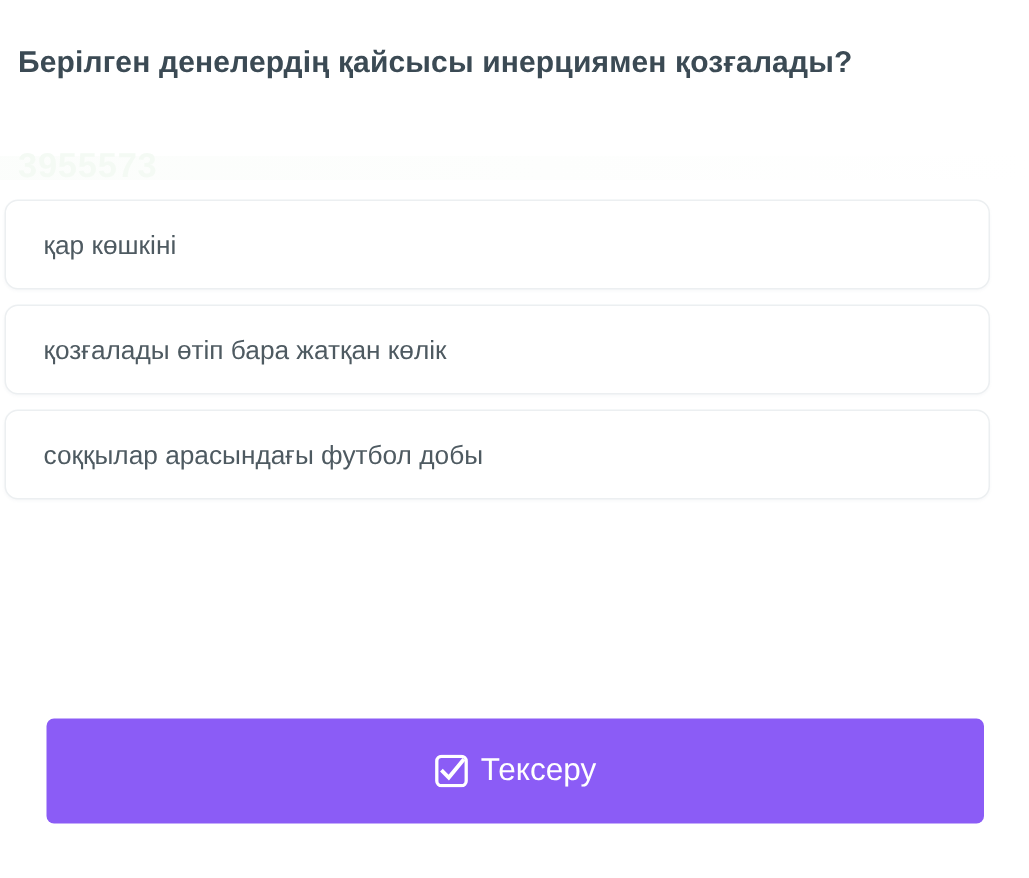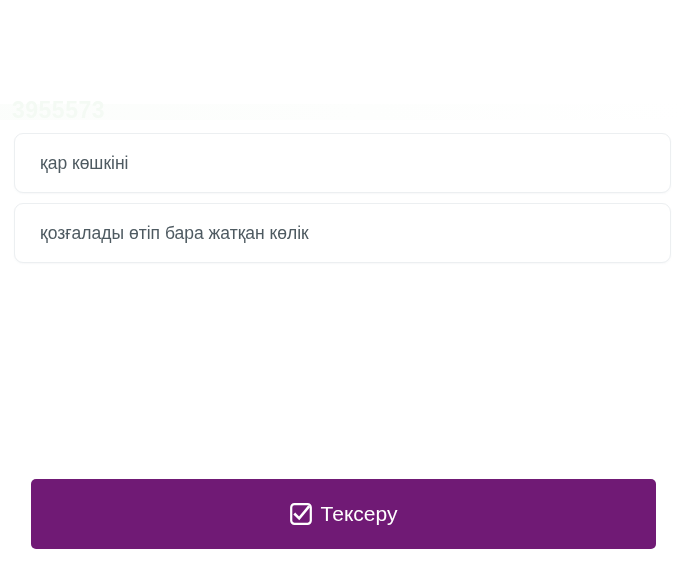--- a/index.html
+++ b/index.html
@@ -53,21 +53,21 @@
     top: 104px;
     width: 686px;
     height: 16px;
     background: linear-gradient(to right, #fbfdfb, #fdfefd 60%, #ffffff);
     opacity: .9;
   }
 
   
   .options {
     position: absolute;
-    left: 14px;
+    left: 3px;
     top: 133px;
     width: 657px;
     text-align: right;
   }
   .option-card {
     box-sizing: border-box;
     width: 657px;
     height: 60px;
     margin-bottom: 10px;
     background: #ffffff;
@@ -86,21 +86,21 @@
     white-space: nowrap;
   }
 
   
   .submit-button {
     position: absolute;
     left: 31px;
     top: 479px;
     width: 625px;
     height: 70px;
-    background: #701a75;
+    background: #8b5cf6;
     border: none;
     border-radius: 5px;
     display: flex;
     align-items: center;
     justify-content: center;
     gap: 9px;
     cursor: pointer;
     font-family: inherit;
   }
   .submit-icon {
@@ -114,35 +114,39 @@
     font-size: 21px;
     color: #ffffff;
     line-height: 24px;
   }
 </style>
 </head>
 <body>
 
 <div class="page">
 
+  <div class="question-title">Берілген денелердің қайсысы инерциямен қозғалады?</div>
 
   <div class="watermark-band"></div>
   <div class="watermark">3955573</div>
 
   <div class="options">
 
     <div class="option-card">
       <span class="option-label">қар көшкіні</span>
     </div>
 
 
     <div class="option-card">
       <span class="option-label">қозғалады өтіп бара жатқан көлік</span>
     </div>
 
+    <div class="option-card">
+      <span class="option-label">соққылар арасындағы футбол добы</span>
+    </div>
 
   </div>
 
   <button class="submit-button">
     <span class="submit-icon">
       <svg width="22" height="22" viewBox="0 0 22 22" xmlns="http://www.w3.org/2000/svg">
         <rect x="1.2" y="1.2" width="19.6" height="19.6" rx="3.2" ry="3.2" fill="none" stroke="#ffffff" stroke-width="2.2"></rect>
         <path d="M5.2 11.4 L9.2 15.4 L18.4 4.2" fill="none" stroke="#ffffff" stroke-width="2.6" stroke-linecap="square" stroke-linejoin="miter"></path>
       </svg>
     </span>

